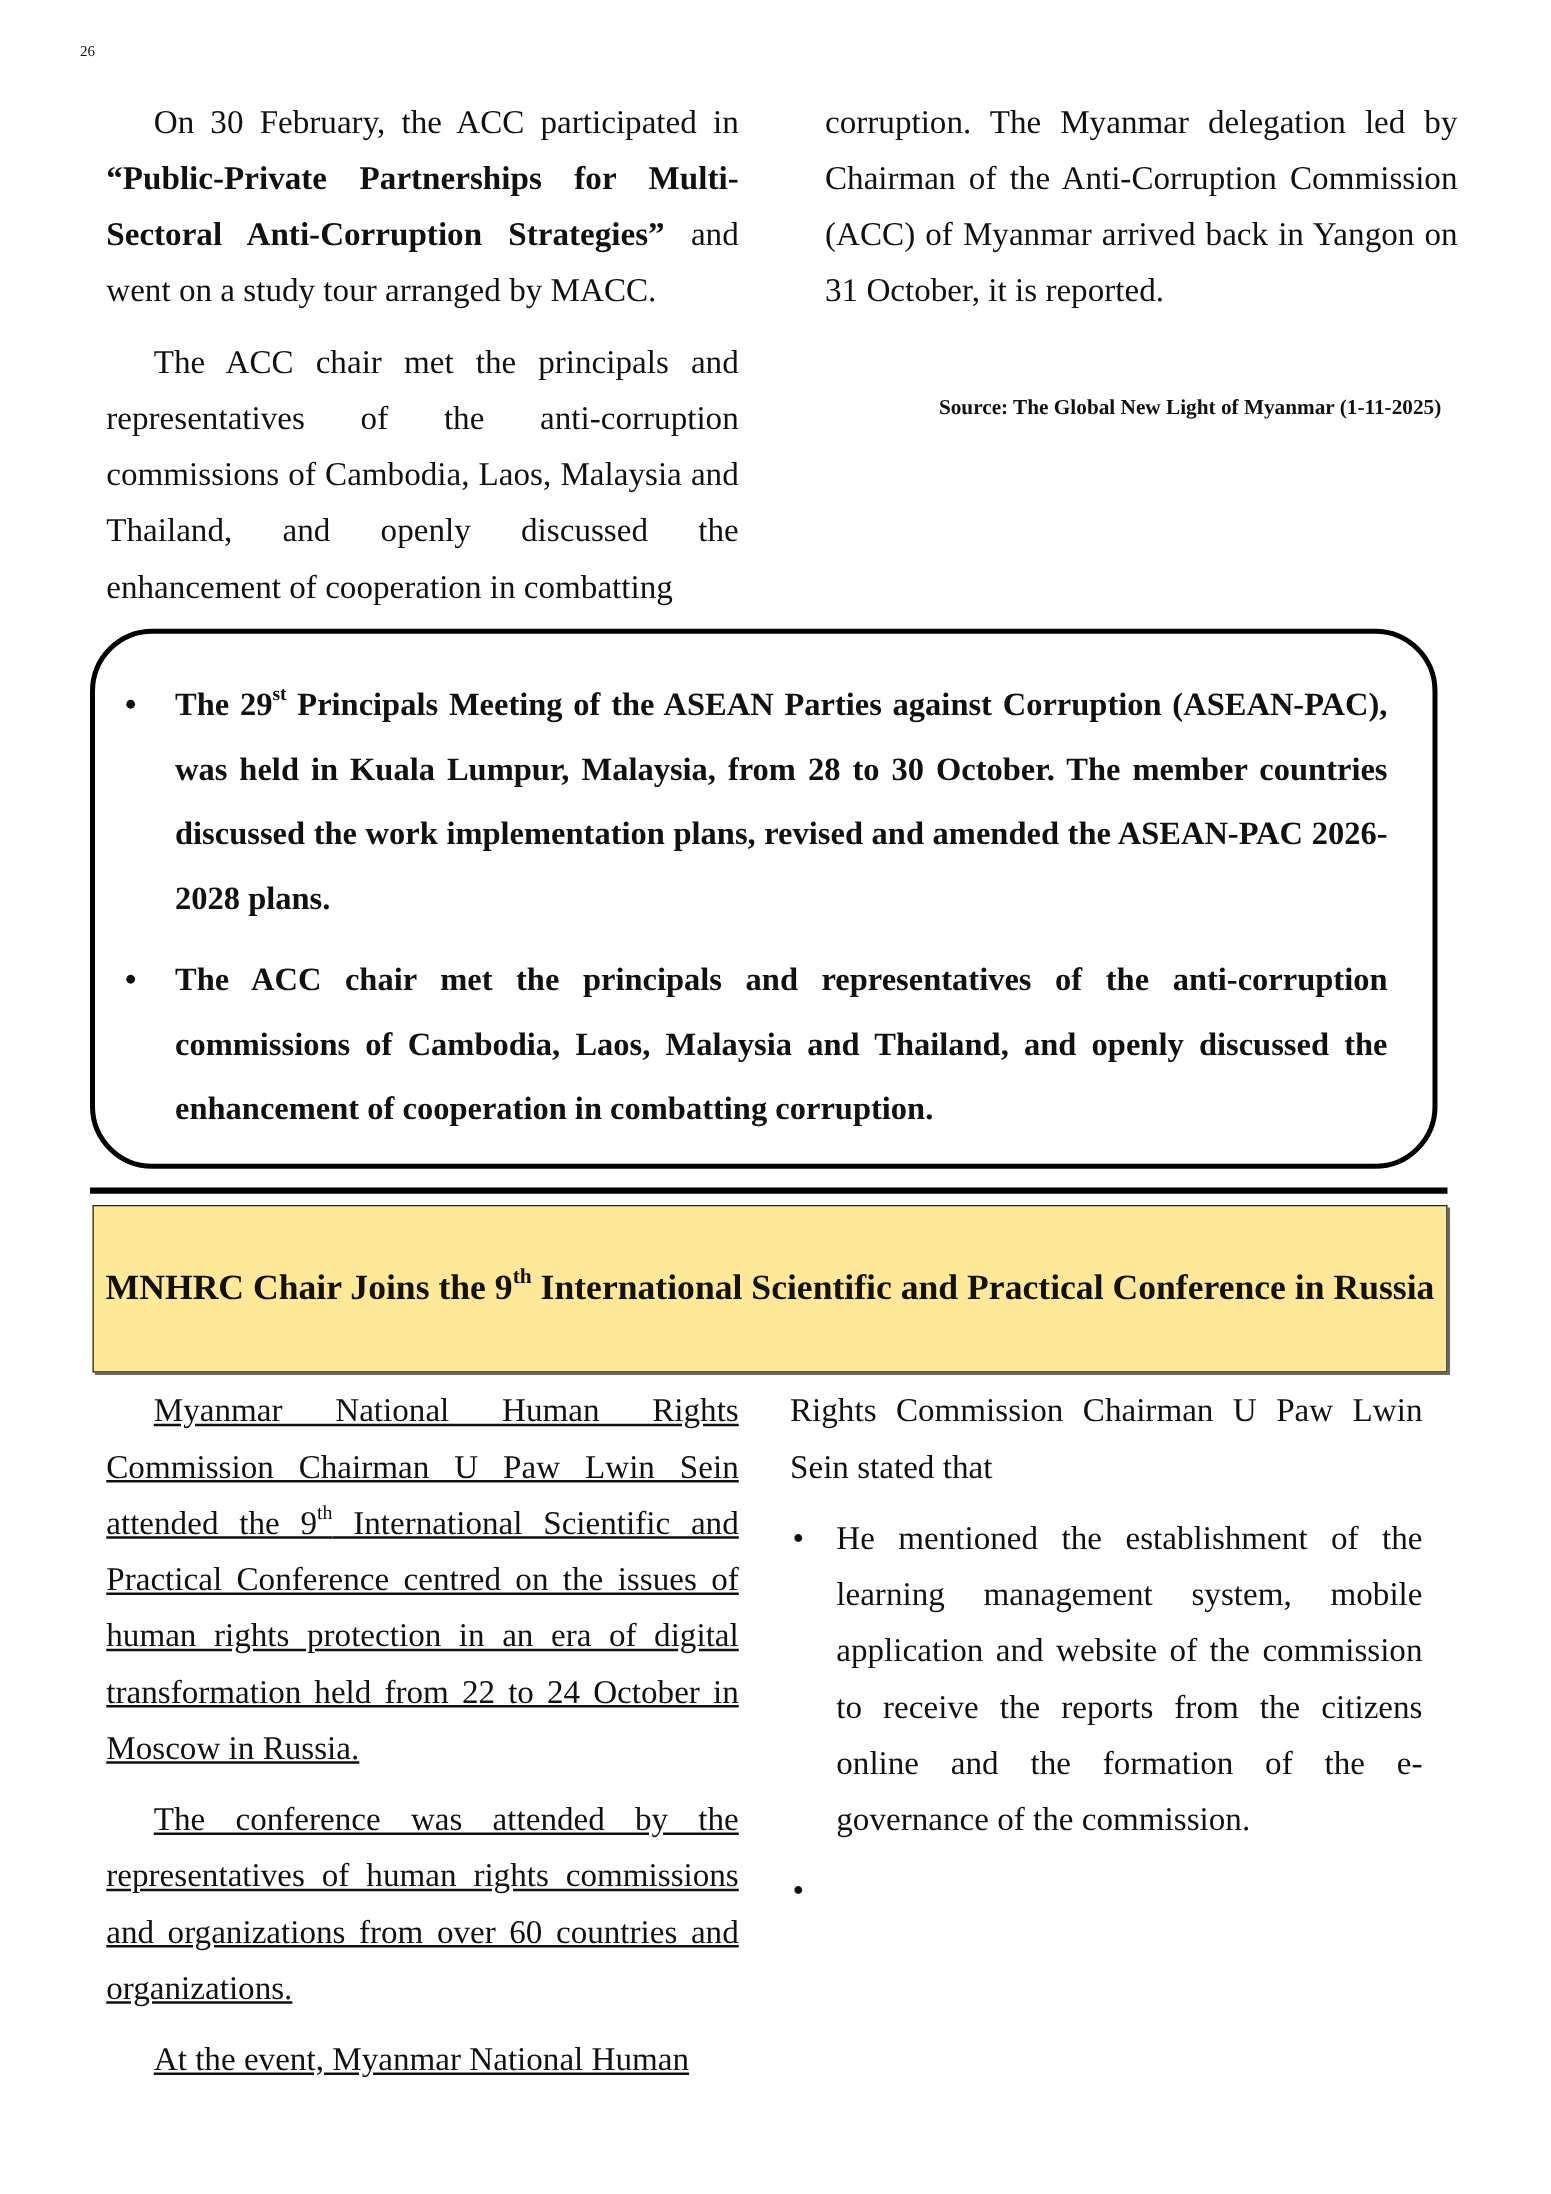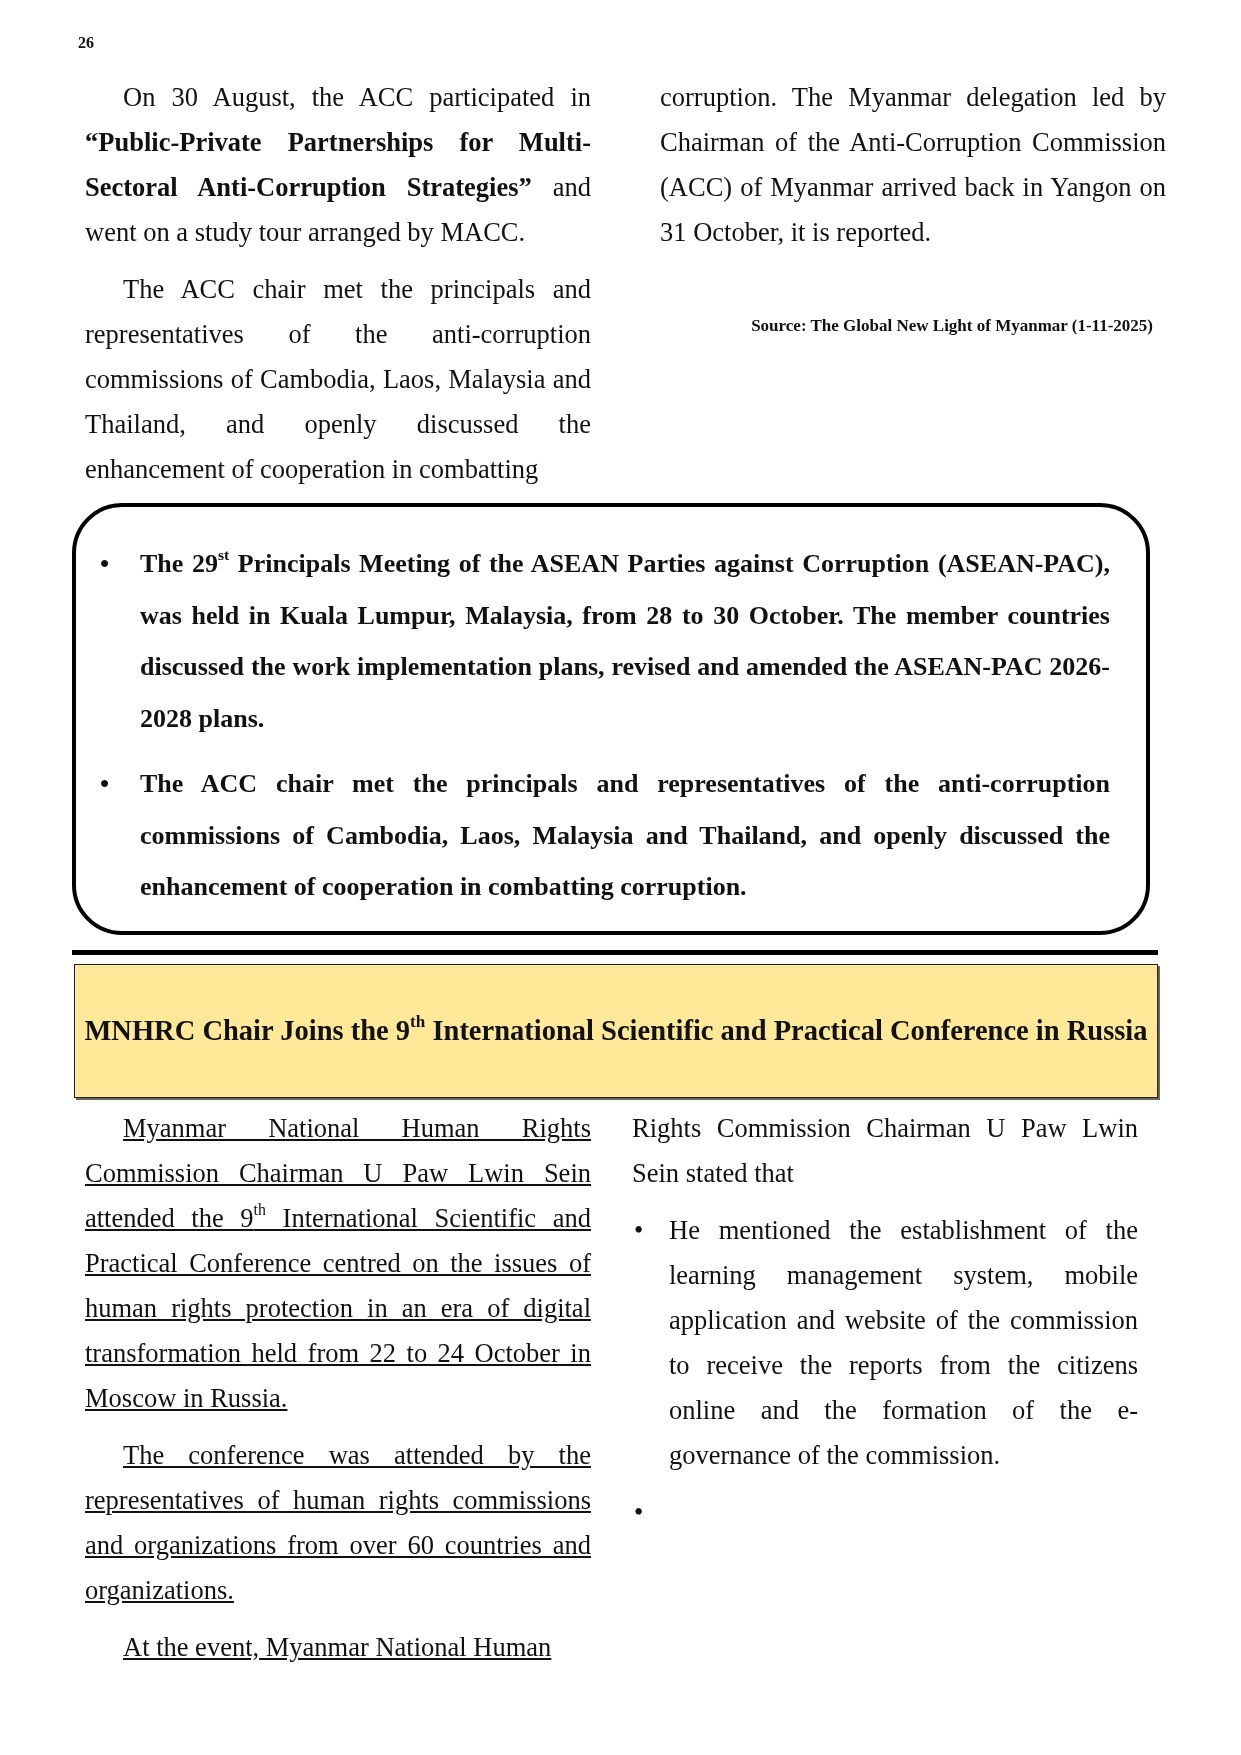--- a/index.html
+++ b/index.html
@@ -1,18 +1,18 @@
 <!DOCTYPE html>
 <html><head>
 <meta charset="utf-8">
 <style>
   html, body { margin: 0; padding: 0; background: #ffffff; }
   body { width: 1241px; height: 1755px; position: relative; overflow: hidden;
          font-family: "Liberation Serif", "DejaVu Serif", serif; color: #111; }
-  .page-num { position: absolute; left: 78px; top: 34px; font-weight: bold; font-size: 16px; }
+  .page-num { position: absolute; left: 64px; top: 34px; font-weight: normal; font-size: 12px; }
   .col { position: absolute; font-size: 26.5px; line-height: 45px; text-align: justify; }
   .col p { margin: 0 0 12px 0; }
   .indent { text-indent: 38px; }
   .col-l1 { left: 85px; top: 75px; width: 506px; }
   .col-r1 { left: 660px; top: 75px; width: 506px; }
   .source { position: absolute; right: 88px; top: 316px; font-size: 17px; font-weight: bold; }
   .box { position: absolute; left: 72px; top: 503px; width: 1078px; height: 432px;
          border: 4px solid #000; border-radius: 50px; box-sizing: border-box; }
   .box ul { margin: 0; padding: 0; list-style: none; position: absolute; left: 24px; top: 31px; width: 1010px; }
   .box li { position: relative; padding-left: 40px; font-weight: bold; font-size: 26px; line-height: 51.5px;
@@ -30,21 +30,21 @@
   .col-r2 li { position: relative; padding-left: 37px; margin: 0 0 12px 0; }
   .col-r2 li .bullet { font-weight: normal; left: 2px; }
   b { font-weight: bold; }
 </style>
 </head>
 <body>
 
 <div class="page-num">26</div>
 
 <div class="col col-l1">
-  <p class="indent"><span>On 30 August, the ACC participated in </span><b>“Public-Private Partnerships for Multi-Sectoral Anti-Corruption Strategies”</b><span> and went on a study tour arranged by MACC.</span></p>
+  <p class="indent"><span>On 30 February, the ACC participated in </span><b>“Public-Private Partnerships for Multi-Sectoral Anti-Corruption Strategies”</b><span> and went on a study tour arranged by MACC.</span></p>
   <p class="indent">The ACC chair met the principals and representatives of the anti-corruption commissions of Cambodia, Laos, Malaysia and Thailand, and openly discussed the enhancement of cooperation in combatting</p>
 </div>
 
 <div class="col col-r1">
   <p>corruption. The Myanmar delegation led by Chairman of the Anti-Corruption Commission (ACC) of Myanmar arrived back in Yangon on 31 October, it is reported.</p>
 </div>
 
 <div class="source">Source: The Global New Light of Myanmar (1-11-2025)</div>
 
 <div class="box">

